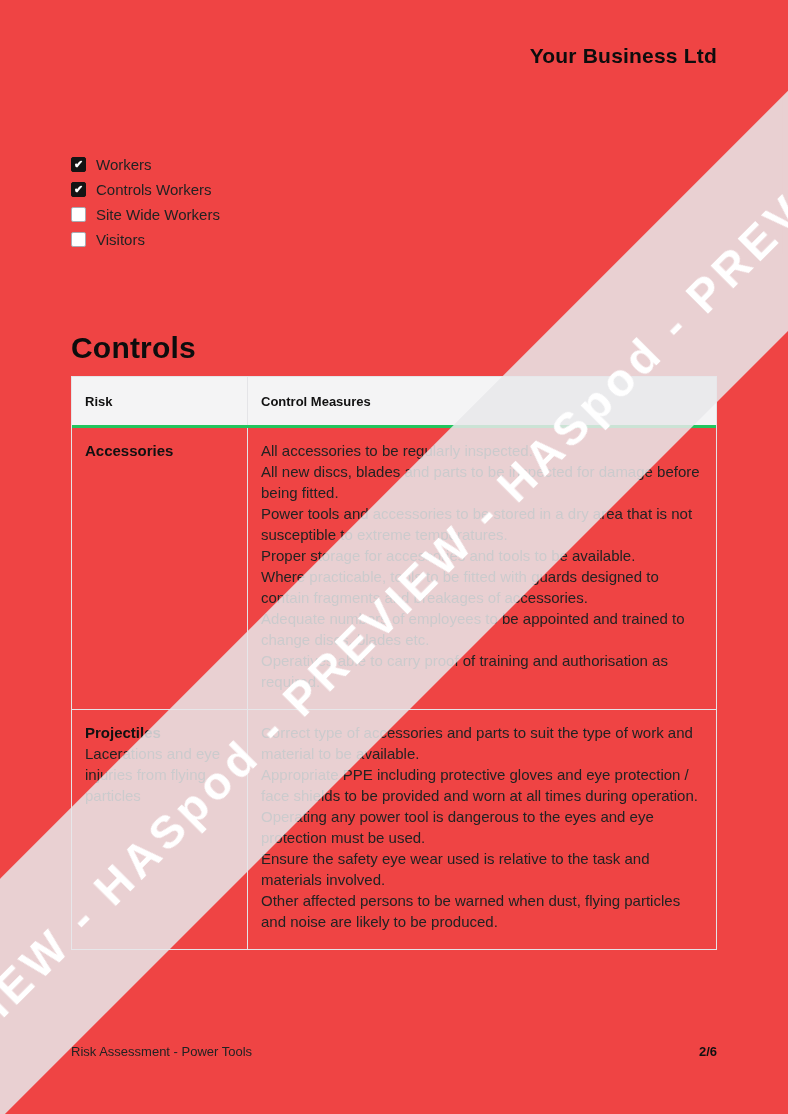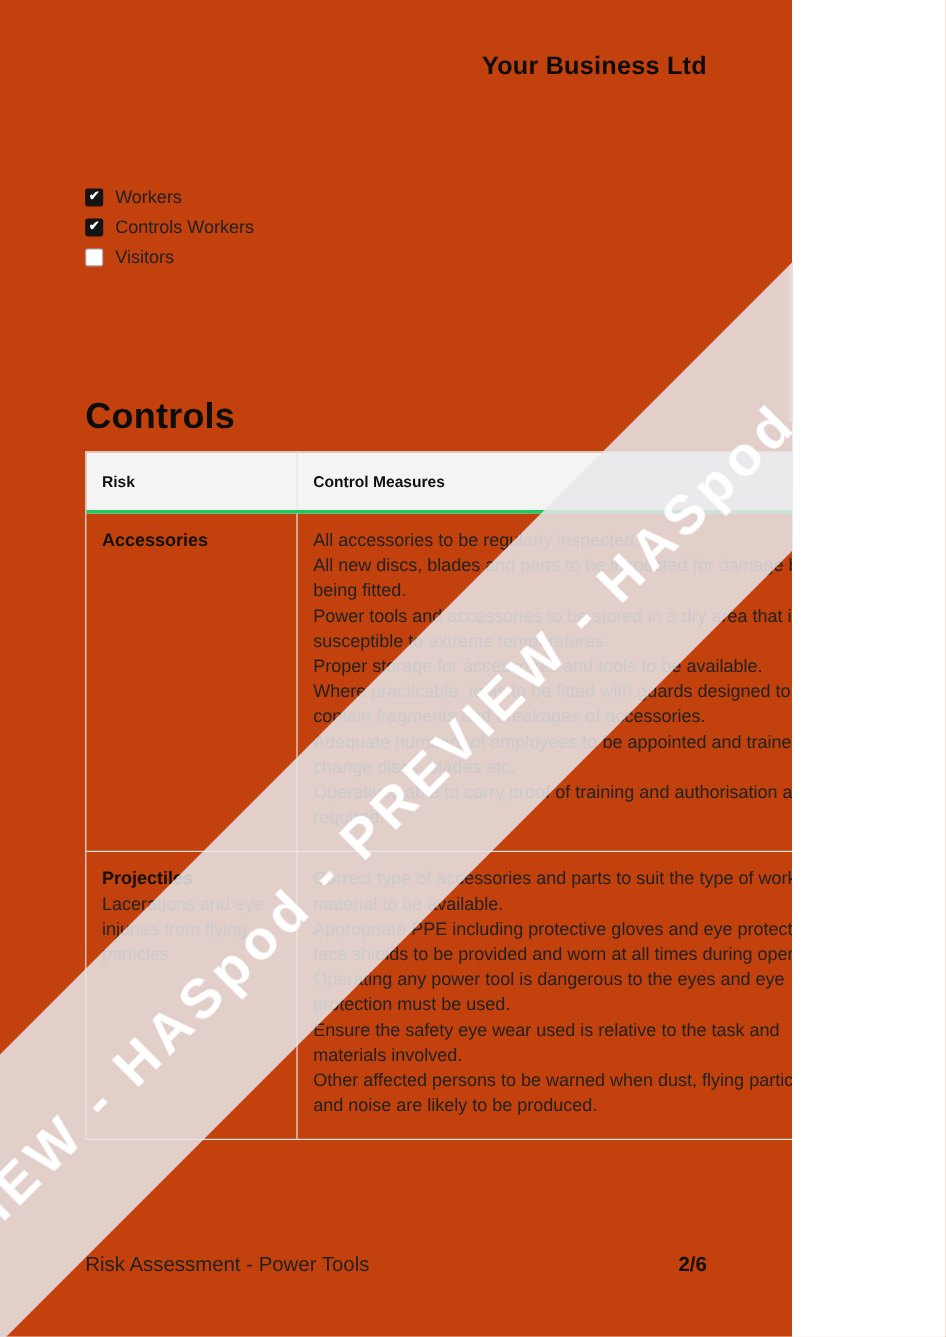--- a/index.html
+++ b/index.html
@@ -1,23 +1,23 @@
 <!DOCTYPE html>
 <html><head>
 <meta charset="utf-8">
 <style>
   * { margin: 0; padding: 0; box-sizing: border-box; }
   html, body { background: #ffffff; }
   body { font-family: "Liberation Sans", sans-serif; color: #1e1e1e; }
 
   .page {
     position: relative;
-    width: 660px;
+    width: 788px;
     height: 1114px;
-    background: #c2410c;
+    background: #ef4444;
     overflow: hidden;
   }
 
   
   .company-name {
     position: absolute;
     top: 44px;
     right: 71px;
     font-size: 21px;
     font-weight: 800;
@@ -110,21 +110,21 @@
 
   
   .footer {
     position: absolute;
     left: 71px;
     right: 71px;
     top: 1044px;
     display: flex;
     justify-content: space-between;
     align-items: baseline;
-    font-size: 17px;
+    font-size: 13px;
     color: #222;
   }
   .page-number { font-weight: 700; color: #111; }
 
   
   .watermark-band {
     position: absolute;
     left: -456px;
     top: 520px;
     width: 1700px;
@@ -164,20 +164,24 @@
         <span class="check-label">Workers</span>
       </div>
       <div class="check-item">
         <span class="checkbox checked">
           <span class="check-glyph">✔</span>
         </span>
         <span class="check-label">Controls Workers</span>
       </div>
       <div class="check-item">
         <span class="checkbox"></span>
+        <span class="check-label">Site Wide Workers</span>
+      </div>
+      <div class="check-item">
+        <span class="checkbox"></span>
         <span class="check-label">Visitors</span>
       </div>
     </div>
 
   <h1 class="section-title" id="controls-title">Controls</h1>
 
   <div class="controls-table">
     <div class="t-row t-head">
       <div class="cell col1">Risk</div>
       <div class="cell col2">Control Measures</div>

